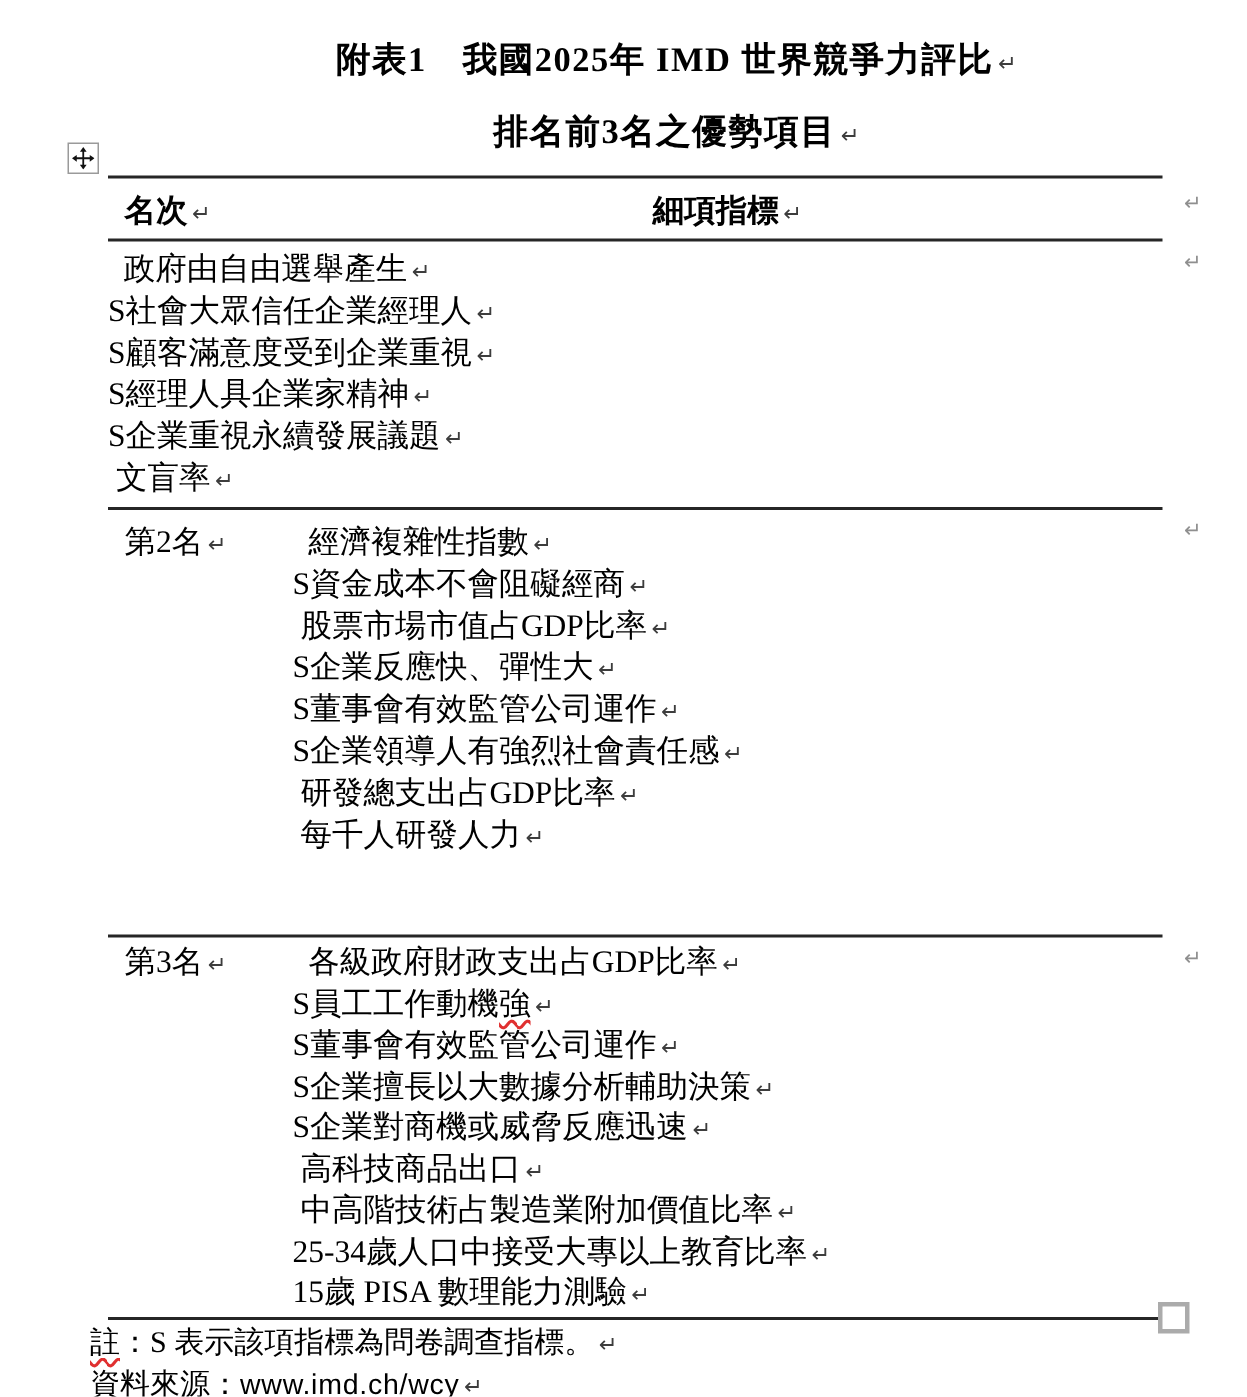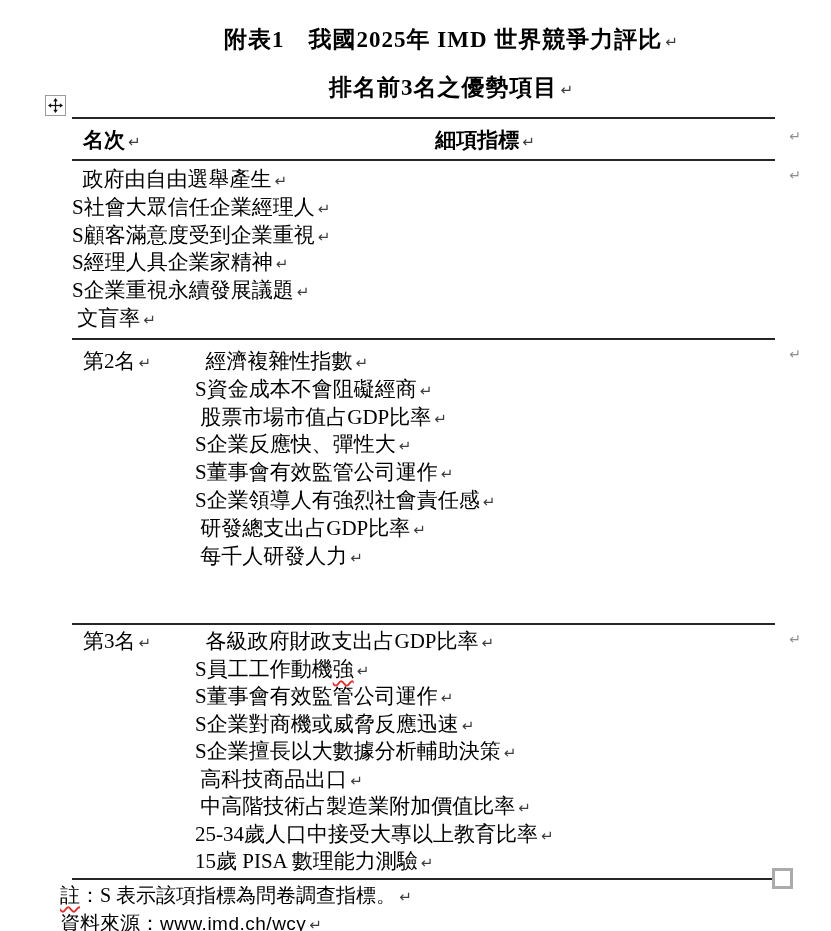--- a/index.html
+++ b/index.html
@@ -118,22 +118,22 @@
           <div class="line"><span> 每千人研發人力</span><span class="mark">↵</span></div>
         </div>
         <span class="mark gray row-end">↵</span>
       </div>
       <div class="trow row2">
         <div class="col-rank"><span>第3名</span><span class="mark">↵</span></div>
         <div class="col-items">
           <div class="line"><span>  各級政府財政支出占GDP比率</span><span class="mark">↵</span></div>
           <div class="line"><span>S員工工作動機</span><span class="wavy">強</span><span class="mark">↵</span></div>
           <div class="line"><span>S董事會有效監管公司運作</span><span class="mark">↵</span></div>
+          <div class="line"><span>S企業擅長以大數據分析輔助決策</span><span class="mark">↵</span></div>
           <div class="line"><span>S企業對商機或威脅反應迅速</span><span class="mark">↵</span></div>
-          <div class="line"><span>S企業擅長以大數據分析輔助決策</span><span class="mark">↵</span></div>
           <div class="line"><span> 高科技商品出口</span><span class="mark">↵</span></div>
           <div class="line"><span> 中高階技術占製造業附加價值比率</span><span class="mark">↵</span></div>
           <div class="line"><span>25-34歲人口中接受大專以上教育比率</span><span class="mark">↵</span></div>
           <div class="line"><span>15歲 PISA 數理能力測驗</span><span class="mark">↵</span></div>
         </div>
         <span class="mark gray row-end">↵</span>
       </div>
     </div>
 </div>
 

